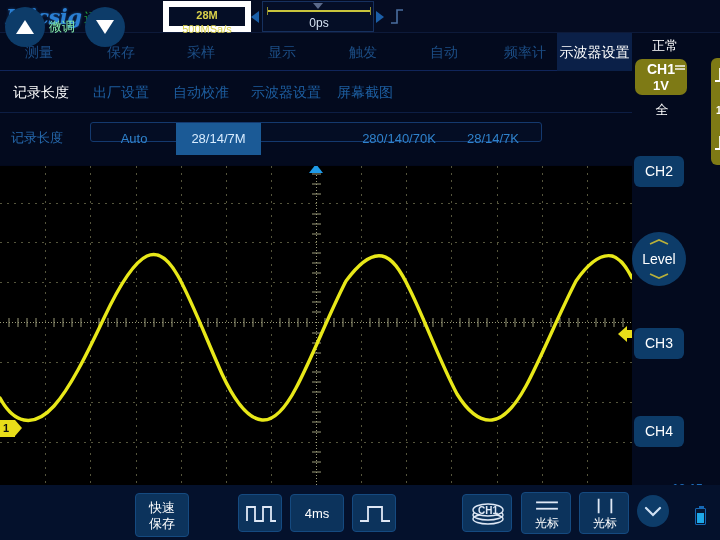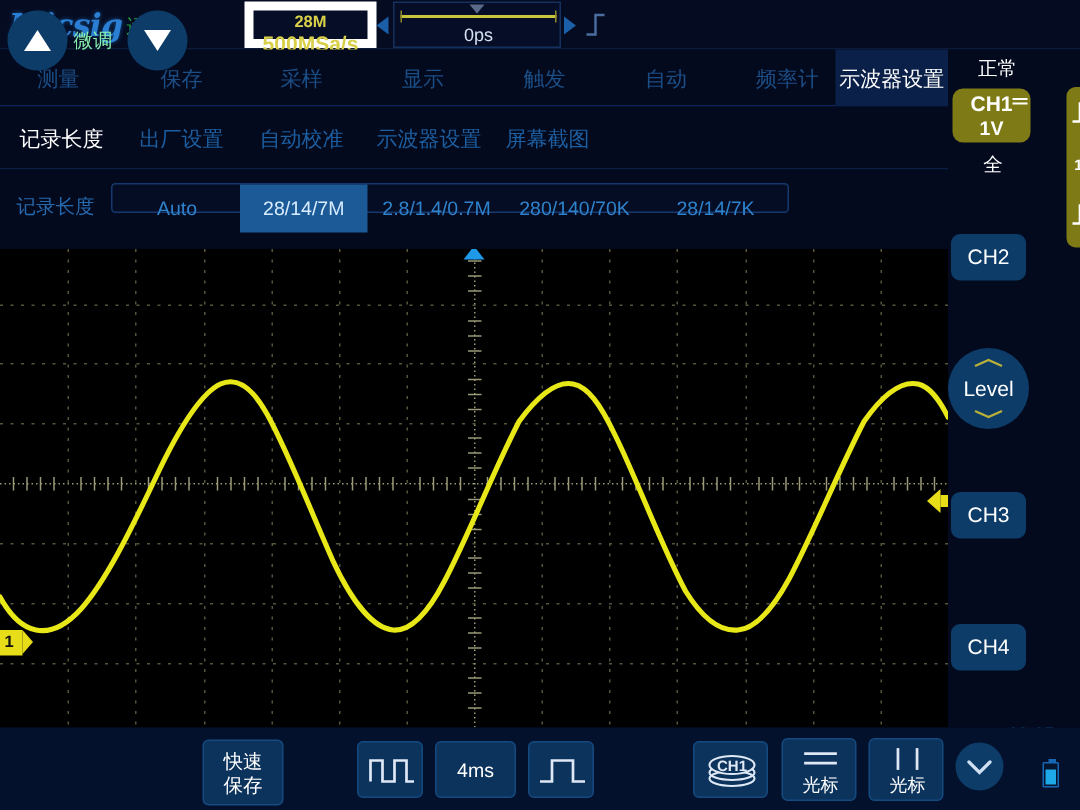--- a/index.html
+++ b/index.html
@@ -35,21 +35,21 @@
     font-size: 13px; color: #1f9e3f;
   }
   .acqbox {
     position: absolute; left: 163px; top: 1px;
     width: 88px; height: 31px;
     border: 6px solid #ffffff;
     background: #050e26;
     text-align: center;
   }
   .acqbox .l1 { font-size: 11px; color: #d9d04a; line-height: 14px; margin-top: 1px; font-weight: bold;}
-  .acqbox .l2 { font-size: 14px; color: #d9d04a; line-height: 14px; font-weight: bold;}
+  .acqbox .l2 { font-size: 11px; color: #d9d04a; line-height: 14px; font-weight: normal;}
   .tbbox {
     position: absolute; left: 262px; top: 1px;
     width: 112px; height: 31px;
     border: 1px solid #16305e;
     background: #050e26;
   }
   .tbbar {
     position: absolute; left: 4px; top: 8px; width: 104px; height: 2px;
     background: #c9c43c;
   }
@@ -127,21 +127,21 @@
   
   .optrow {
     position: absolute; left: 0; top: 113px; width: 632px; height: 52px;
     background: #030a1e;
   }
   .optlabel {
     position: absolute; left: 11px; top: 16px;
     font-size: 13px; color: #2669ad;
   }
   .optgroup {
-    position: absolute; left: 74px; top: 9px;
+    position: absolute; left: 90px; top: 9px;
     width: 452px; height: 20px;
     border: 1px solid #14396e;
     border-radius: 3px;
     background: #040d24;
   }
   .opt {
     position: absolute; top: 0; height: 32px; line-height: 32px;
     text-align: center; font-size: 13px; color: #2f82cc;
   }
   .opt.selected {
@@ -364,21 +364,20 @@
     <div class="subitem" style="left:166px;width:70px"><span>自动校准</span></div>
     <div class="subitem" style="left:243px;width:86px"><span>示波器设置</span></div>
     <div class="subitem" style="left:330px;width:70px"><span>屏幕截图</span></div>
   </div>
 
   <div class="optrow">
     <div class="optlabel">记录长度</div>
     <div class="optgroup">
       <div class="opt" style="left:1px;width:84px"><span>Auto</span></div>
       <div class="opt selected" style="left:85px;width:85px"><span>28/14/7M</span></div>
-      <div class="opt" style="left:170px;width:92px"><span>2.8/1.4/0.7M</span></div>
       <div class="opt" style="left:262px;width:92px"><span>280/140/70K</span></div>
       <div class="opt" style="left:354px;width:96px"><span>28/14/7K</span></div>
     </div>
   </div>
 
   <div class="wavearea">
     <svg class="grid-svg" width="632" height="319">
 
       <g stroke="#55553c" stroke-width="1" stroke-dasharray="2,5" fill="none">
         <line x1="45.5" y1="0" x2="45.5" y2="319"></line>

